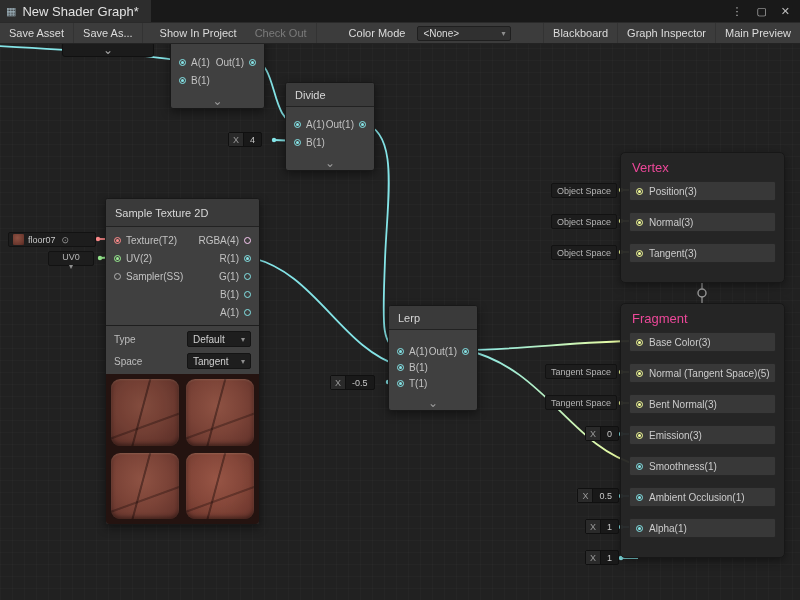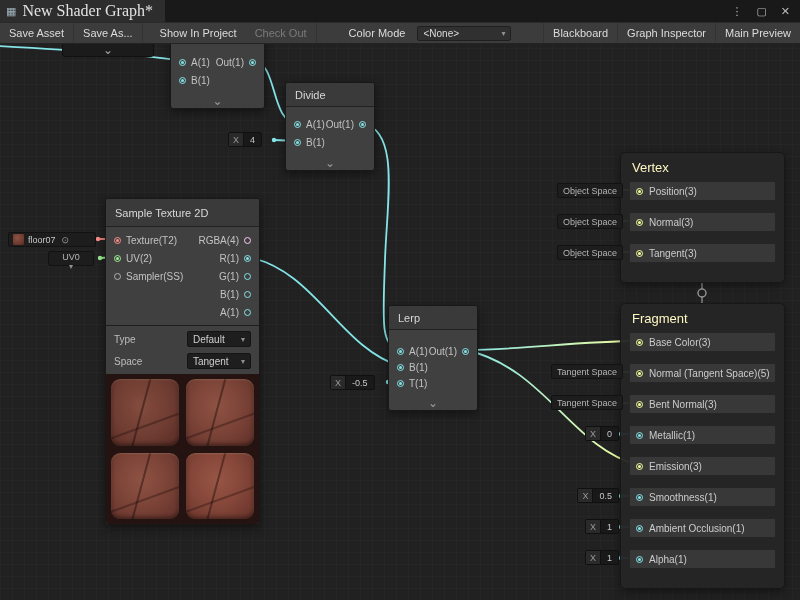--- a/index.html
+++ b/index.html
@@ -28,21 +28,21 @@
   .stop-b{stop-color:var(--port-vec3,#f6ff9a);}
   .dotf{fill:var(--port-float,#84e4e7);} .dott{fill:var(--port-texture,#ff8b8b);}
   .dotg{fill:var(--port-vec2,#9aef92);} .doty{fill:var(--port-vec3,#f6ff9a);}
   .stack-node{fill:#212121; stroke:#9a9a9a; stroke-width:1.4;}
 
   
   .titlebar{position:absolute; left:0; top:0; width:800px; height:22px; background:#191919;
     display:flex; align-items:center; z-index:10; color:#cfcfcf;}
   .tab{height:22px; display:flex; align-items:center; gap:6px; padding:0 12px 0 6px; background:#2d2d2d;}
   .tab-icon{font-size:11px; color:#9fb3bd; line-height:1;}
-  .tab-title{font-size:16px; color:#e2e2e2; white-space:nowrap;font-family:Liberation Serif, serif;}
+  .tab-title{font-size:13px; color:#e2e2e2; white-space:nowrap;}
   .tb-right{margin-left:auto; display:flex; align-items:center; gap:14px; padding-right:10px;}
   .tb-ic{font-size:11px; color:#bdbdbd; line-height:1; cursor:default;}
 
   
   .toolbar{position:absolute; left:0; top:22px; width:800px; height:22px; background:#3c3c3c;
     border-top:1px solid #2a2a2a; border-bottom:1px solid #232323; display:flex; align-items:stretch;
     z-index:10; font-size:11px; color:#dcdcdc;}
   .tb-btn{display:flex; align-items:center; padding:0 9px; white-space:nowrap; border-right:1px solid #333;}
   .tb-btn.disabled{color:#7b7b7b;}
   .tb-label{display:flex; align-items:center; padding:0 8px; margin-left:24px; white-space:nowrap;}
@@ -85,40 +85,40 @@
     background:
       linear-gradient(105deg, transparent 44%, rgba(30,12,10,.45) 45%, rgba(30,12,10,.45) 46.5%, transparent 47.5%),
       linear-gradient(160deg, transparent 63%, rgba(30,12,10,.35) 64%, rgba(30,12,10,.35) 65.5%, transparent 66.5%),
       radial-gradient(ellipse at 45% 40%, #8e5243 0%, #7b4337 50%, #5f3029 100%);
     box-shadow:inset 0 1px 2px rgba(255,225,195,.18), inset 0 -2px 4px rgba(0,0,0,.45);}
   .tile:nth-child(1){filter:brightness(.92);} .tile:nth-child(4){filter:brightness(1.05) saturate(1.05);}
 
   
   .pill{position:absolute; height:15px; background:#1d1d1d; border:1px solid #121212; border-radius:2px;
     display:flex; align-items:center; padding:0 5px; font-size:9px; color:#b5b5b5; white-space:nowrap; z-index:2;}
-  .pill.anchor-r{right:177px;}
+  .pill.anchor-r{right:183px;}
   .xfield{position:absolute; height:15px; display:flex; align-items:stretch; z-index:2;
     background:#191919; border:1px solid #101010; border-radius:2px; font-size:9px; color:#c8c8c8;}
   .xfield.anchor-r{right:181px;}
   .xlabel{display:flex; align-items:center; padding:0 4px; background:#2a2a2a; color:#9a9a9a;
     border-right:1px solid #101010;}
   .xval{display:flex; align-items:center; padding:0 6px; min-width:14px;}
   .objfield{position:absolute; height:15px; display:flex; align-items:center; gap:4px; z-index:2;
     background:#1d1d1d; border:1px solid #121212; border-radius:2px; padding:0 4px; font-size:9px; color:#c8c8c8;}
   .thumb{width:11px; height:11px; border-radius:1px; flex:none;
     background:radial-gradient(circle at 40% 35%, #8e5243 0%, #6b372d 70%, #4f2721 100%);}
   .picker{color:#9a9a9a; font-size:9px; margin-left:2px;}
   .collapsed-pill{position:absolute; left:62px; top:42px; width:92px; height:15px; background:#1b1b1b;
     border:1px solid #101010; border-radius:3px; display:flex; align-items:center; justify-content:center;
     color:#a5a5a5; z-index:2;}
 
   
   .block{position:absolute; background:rgba(37,37,37,.96); border:1px solid #171717; border-radius:5px;
     z-index:2; padding-bottom:8px; box-shadow:0 3px 10px rgba(0,0,0,.4);}
-  .block-title{height:28px; padding:7px 0 0 11px; font-size:13px; color:#fef9c3;}
+  .block-title{height:28px; padding:7px 0 0 11px; font-size:13px; color:#ec4899;}
   .brow{height:20px; margin:0 8px 11px; background:#383838; border:1px solid #262626; border-radius:2px;
     display:flex; align-items:center; gap:6px; padding:0 6px; font-size:10px; color:#cccccc; white-space:nowrap; overflow:hidden;}
 </style>
 </head>
 <body>
 
 <div class="screen">
 
   <div class="canvas"></div>
 
@@ -372,24 +372,20 @@
     </div>
     <div class="brow">
       <span class="port filled p-vec3"></span>
       <span>Normal (Tangent Space)(5)</span>
     </div>
     <div class="brow">
       <span class="port filled p-vec3"></span>
       <span>Bent Normal(3)</span>
     </div>
     <div class="brow">
-      <span class="port filled p-float"></span>
-      <span>Metallic(1)</span>
-    </div>
-    <div class="brow">
       <span class="port filled p-vec3"></span>
       <span>Emission(3)</span>
     </div>
     <div class="brow">
       <span class="port filled p-float"></span>
       <span>Smoothness(1)</span>
     </div>
     <div class="brow">
       <span class="port filled p-float"></span>
       <span>Ambient Occlusion(1)</span>

